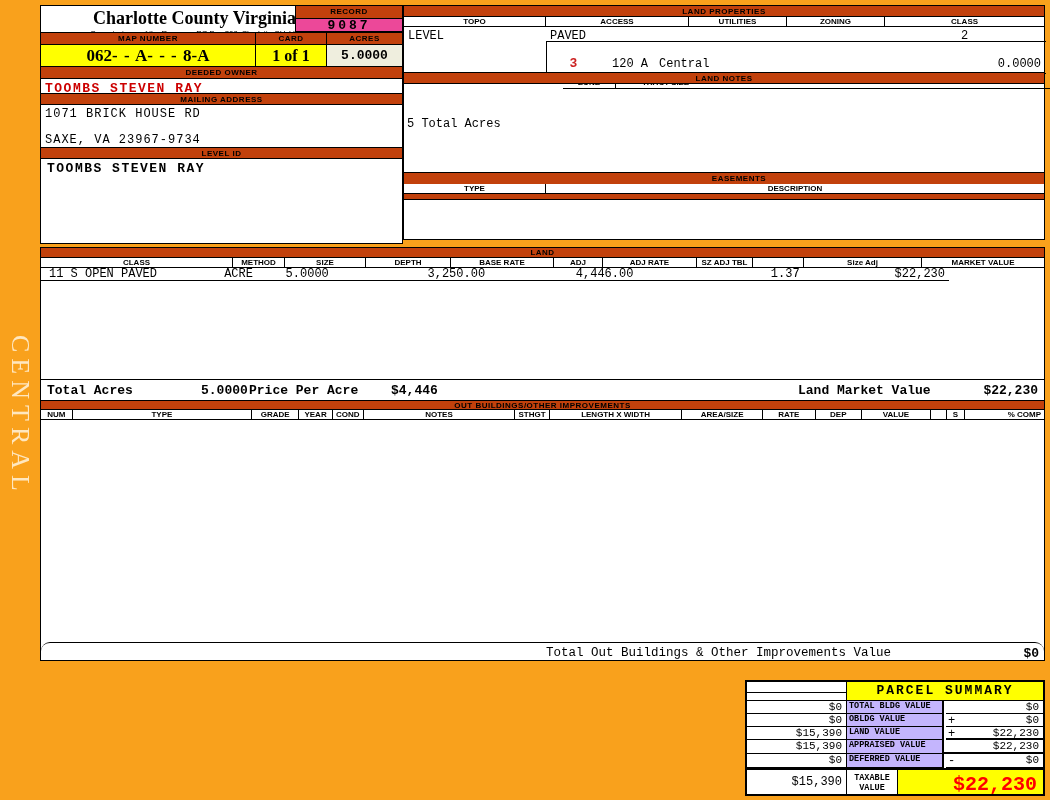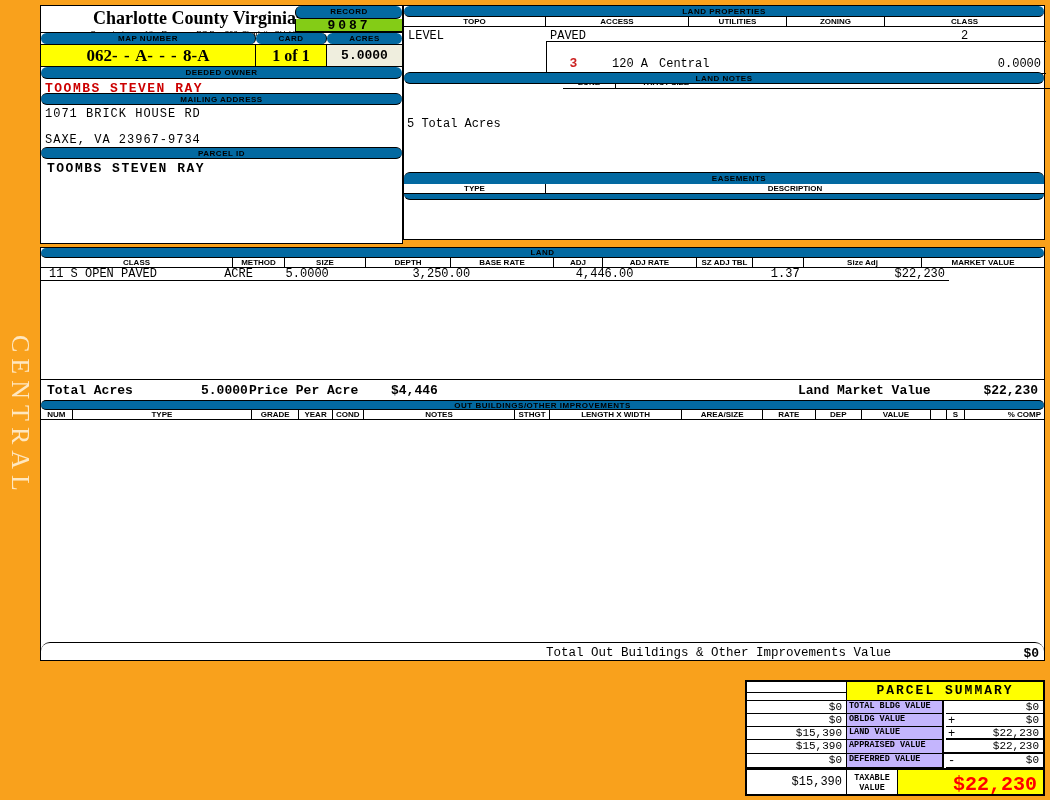--- a/index.html
+++ b/index.html
@@ -2,36 +2,36 @@
 <html><head>
 <meta charset="utf-8">
 <style>
   * { margin:0; padding:0; box-sizing:border-box; }
   body { width:1050px; height:800px; overflow:hidden;
          font-family:"Liberation Sans", sans-serif; }
   .page { position:relative; width:1050px; height:800px; background:#F9A11C; }
 
   .card { position:absolute; background:#fff; border:1px solid #000; }
 
-  .bluebar { background:#0369a1; font:bold 8px "Liberation Sans", sans-serif;
-             text-align:center; color:#000; line-height:11px; letter-spacing:.5px;border-radius:6px; }
+  .bluebar { background:#c2410c; font:bold 8px "Liberation Sans", sans-serif;
+             text-align:center; color:#000; line-height:11px; letter-spacing:.5px; }
   .whitehd { background:#fff; font:bold 8px "Liberation Sans", sans-serif;
              text-align:center; line-height:9px; }
   .mono  { font-family:"Liberation Mono", monospace; }
   .abs   { position:absolute; }
   .row   { position:absolute; display:flex; }
   .row > div { height:100%; }
   .bR { border-right:1px solid #000; }
   .bB { border-bottom:1px solid #000; }
   .bT { border-top:1px solid #000; }
 
   
   .county-title { font:bold 18px "Liberation Serif", serif; text-align:center; padding-top:2px; }
   .commissioner { font:8px "Liberation Sans", sans-serif; text-align:center; letter-spacing:-0.2px; }
-  .record-val { background:#84cc16; font:bold 13px "Liberation Mono", monospace;
+  .record-val { background:#ec4899; font:bold 13px "Liberation Mono", monospace;
                 text-align:center; letter-spacing:3px; line-height:13px; }
   .map-val   { background:#FFFF00; font:bold 17px "Liberation Serif", serif; text-align:center;
                line-height:21px; word-spacing:2px; }
   .card-val  { background:#FFFF00; font:bold 16px "Liberation Serif", serif; text-align:center; line-height:21px; }
   .acres-val { background:#EFEEDE; font:bold 13px "Liberation Mono", monospace; text-align:center; line-height:21px; }
   .owner-red { color:#CC0000; font:bold 13px "Liberation Mono", monospace; letter-spacing:1.5px; padding-left:4px; }
   .addr      { font:12px "Liberation Mono", monospace; letter-spacing:1px; }
   .ownerid   { font:bold 13px "Liberation Mono", monospace; letter-spacing:1.5px; padding-left:6px; }
 
   
@@ -79,21 +79,21 @@
     <div class="row bB" style="left:0; top:39px; width:361px; height:22px;">
       <div class="map-val bR" style="width:215px;">062- - A- - - 8-A</div>
       <div class="card-val bR" style="width:71px;">1 of 1</div>
       <div class="acres-val" style="width:75px;">5.0000</div>
     </div>
     <div class="bluebar abs bB" style="left:0; top:61px; width:361px; height:12px; line-height:12px;">DEEDED OWNER</div>
     <div class="owner-red abs" style="left:0; top:75px; width:361px; height:14px;">TOOMBS STEVEN RAY</div>
     <div class="bluebar abs bT bB" style="left:0; top:87px; width:361px; height:12px; line-height:11px;">MAILING ADDRESS</div>
     <div class="addr abs" style="left:4px; top:101px;">1071 BRICK HOUSE RD</div>
     <div class="addr abs" style="left:4px; top:127px;">SAXE, VA 23967-9734</div>
-    <div class="bluebar abs bT bB" style="left:0; top:141px; width:361px; height:12px; line-height:11px;">PARCEL ID</div>
+    <div class="bluebar abs bT bB" style="left:0; top:141px; width:361px; height:12px; line-height:11px;">LEVEL ID</div>
     <div class="ownerid abs" style="left:0; top:155px; width:361px;">TOOMBS STEVEN RAY</div>
   </div>
 
   <div class="card" style="left:403px; top:5px; width:642px; height:235px;">
     <div class="bluebar abs bB" style="left:0; top:0; width:640px; height:11px;">LAND PROPERTIES</div>
     <div class="row bB" style="left:0; top:11px; width:640px; height:10px;">
       <div class="whitehd bR" style="width:142px;">TOPO</div>
       <div class="whitehd bR" style="width:143px;">ACCESS</div>
       <div class="whitehd bR" style="width:98px;">UTILITIES</div>
       <div class="whitehd bR" style="width:98px;">ZONING</div>
@@ -139,21 +139,21 @@
       <div class="whitehd bR" style="width:56px;">SZ ADJ TBL</div>
       <div class="whitehd bR" style="width:51px;"></div>
       <div class="whitehd bR" style="width:118px;">Size Adj</div>
       <div class="whitehd" style="width:122px;">MARKET VALUE</div>
     </div>
     <div class="row bB land-data" style="left:0; top:20px; width:908px; height:13px;">
       <div style="width:192px; padding-left:8px;">11 S OPEN PAVED</div>
       <div style="width:52px; text-align:center;">ACRE</div>
       <div style="width:81px; text-align:right; padding-right:7px;">5.0000</div>
       <div style="width:85px;"></div>
-      <div style="width:103px; text-align:left; padding-right:6px;">3,250.00</div>
+      <div style="width:103px; text-align:center; padding-right:6px;">3,250.00</div>
       <div style="width:49px;"></div>
       <div style="width:94px; text-align:right; padding-right:2px;">4,446.00</div>
       <div style="width:56px;"></div>
       <div style="width:51px;"></div>
       <div style="width:118px; text-align:center;">1.37</div>
       <div style="width:122px; text-align:right; padding-right:4px;">$22,230</div>
     </div>
 
     <div class="abs bT" style="left:0; top:131px; width:1003px; height:19px;">
       <span class="tot abs" style="left:6px; top:3px;">Total Acres</span>

